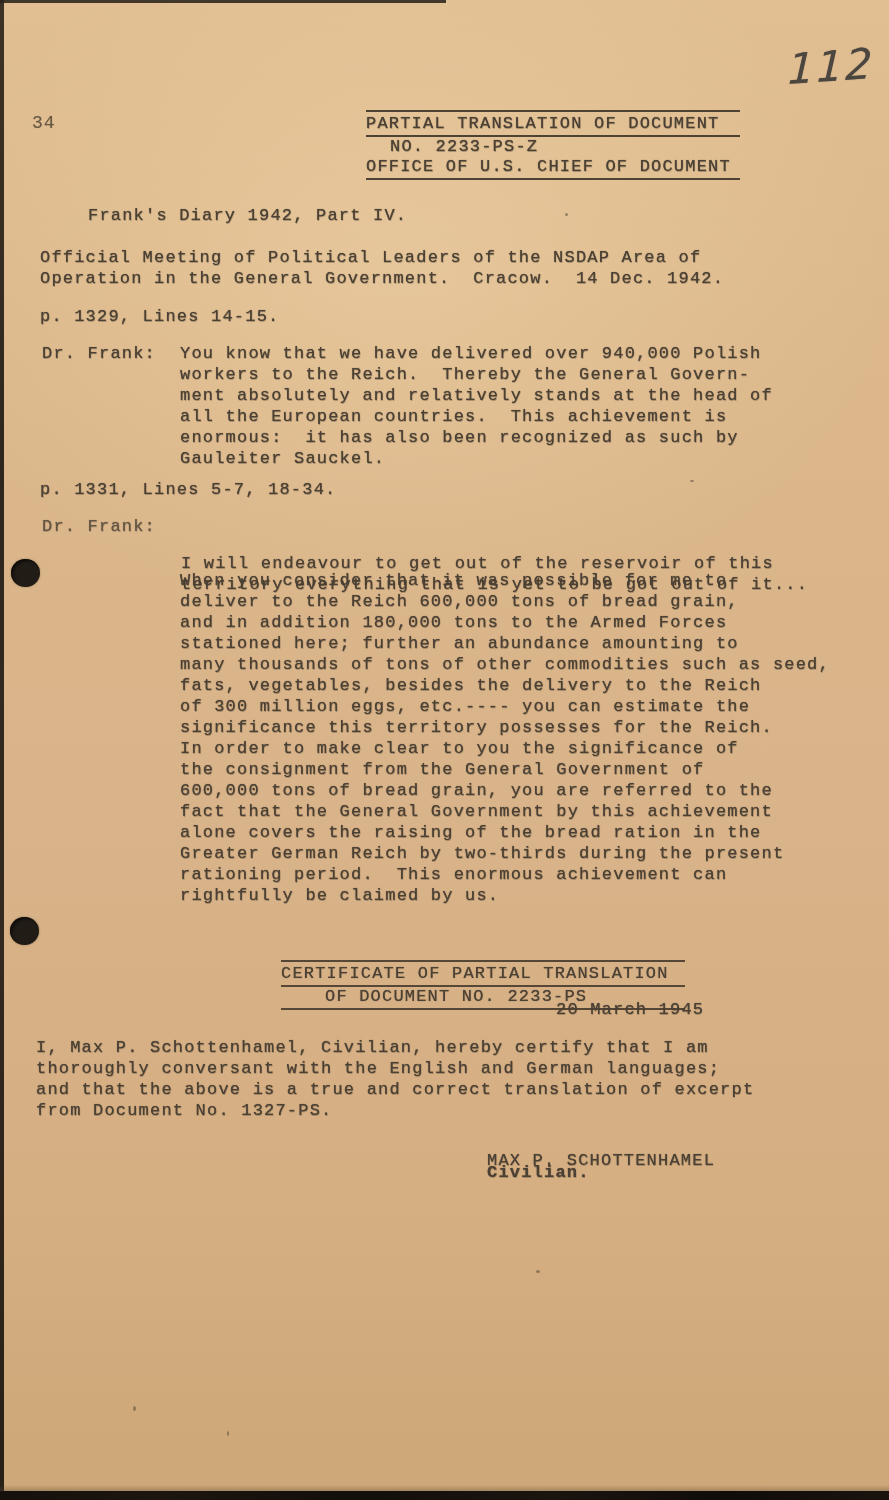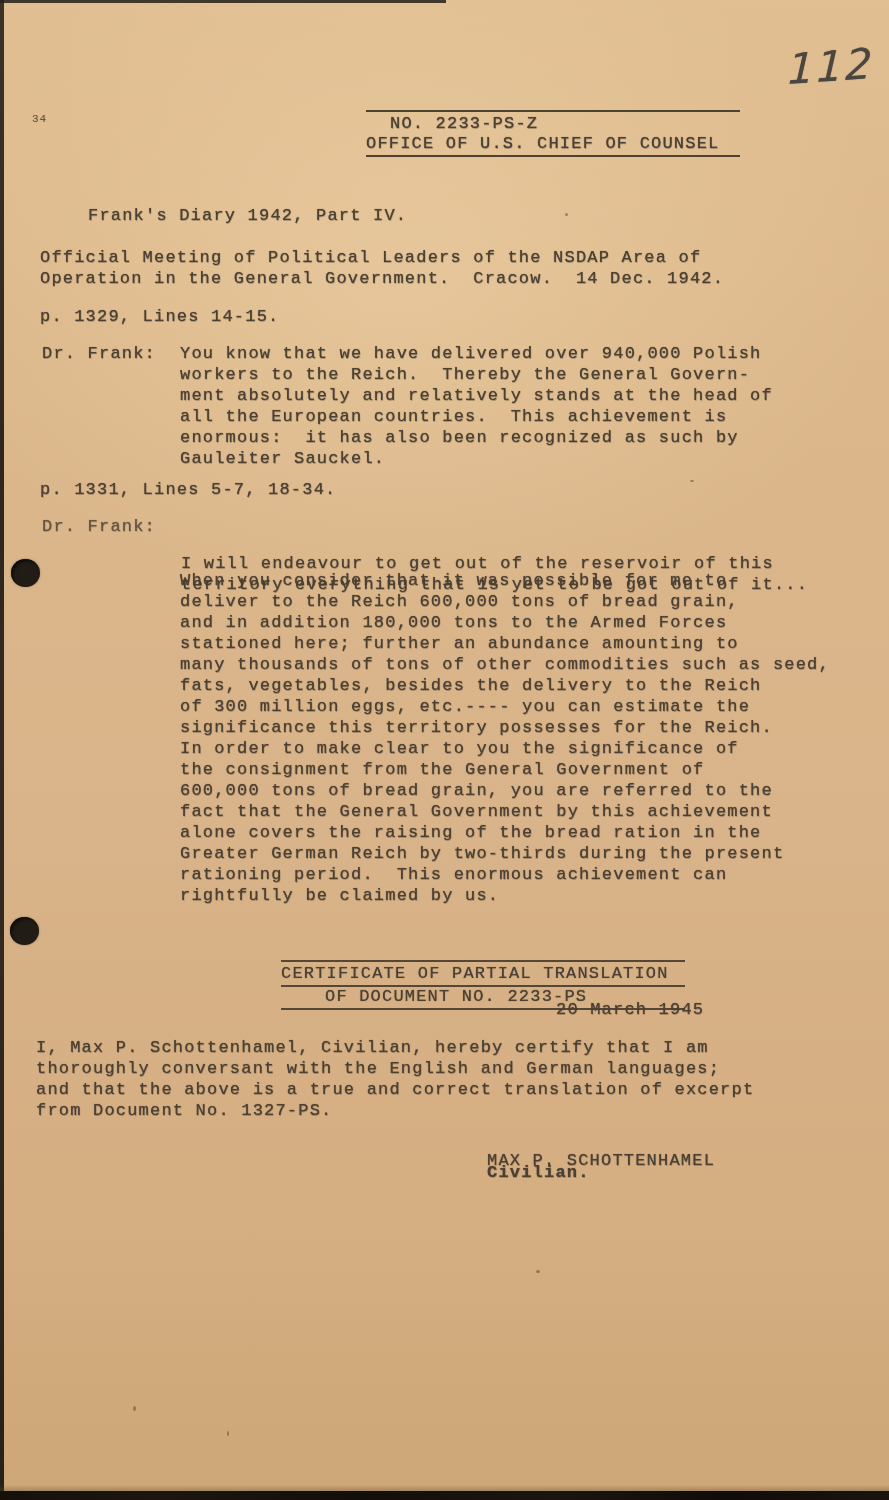--- a/index.html
+++ b/index.html
@@ -81,21 +81,21 @@
     color: #4b463f;
     transform: rotate(-4deg) skewX(-6deg);
     letter-spacing: 2px;
     text-shadow: 0 0 1px rgba(60,55,48,0.5);
   }
 
   .page-num-typed {
     position: absolute;
     left: 32px;
     top: 113px;
-    font-size: 11px;
+    font-size: 18px;
     letter-spacing: 1px;
     color: rgba(82,70,52,0.78);
     text-shadow: 0 0 1px rgba(82,70,52,0.4);
   }
 
   
   .punch-hole {
     position: absolute;
     width: 29px;
     height: 28px;
@@ -148,22 +148,23 @@
   <div class="edge-left"></div>
   <div class="edge-bottom-shade"></div>
   <div class="edge-bottom"></div>
   <div class="punch-hole hole-1"></div>
   <div class="punch-hole hole-2"></div>
 
   <div class="handwritten">112</div>
   <div class="page-num-typed">34</div>
 
   <div class="header-block">
+    <div class="hline ruled">PARTIAL TRANSLATION OF DOCUMENT</div>
     <div class="hline indent">NO. 2233-PS-Z</div>
-    <div class="hline ruled">OFFICE OF U.S. CHIEF OF COUNSEL</div>
+    <div class="hline ruled">OFFICE OF U.S. CHIEF OF DOCUMENT</div>
   </div>
 
   <div class="typed" style="left:40px; top:205px;margin-left:48px;">Frank's Diary 1942, Part IV.</div>
 
   <div class="typed" style="left:40px; top:247px;">Official Meeting of Political Leaders of the NSDAP Area of
 Operation in the General Government.  Cracow.  14 Dec. 1942.</div>
 
   <div class="typed" style="left:40px; top:306px;">p. 1329, Lines 14-15.</div>
 
   <div class="typed" style="left:42px; top:343px;">Dr. Frank:</div>

